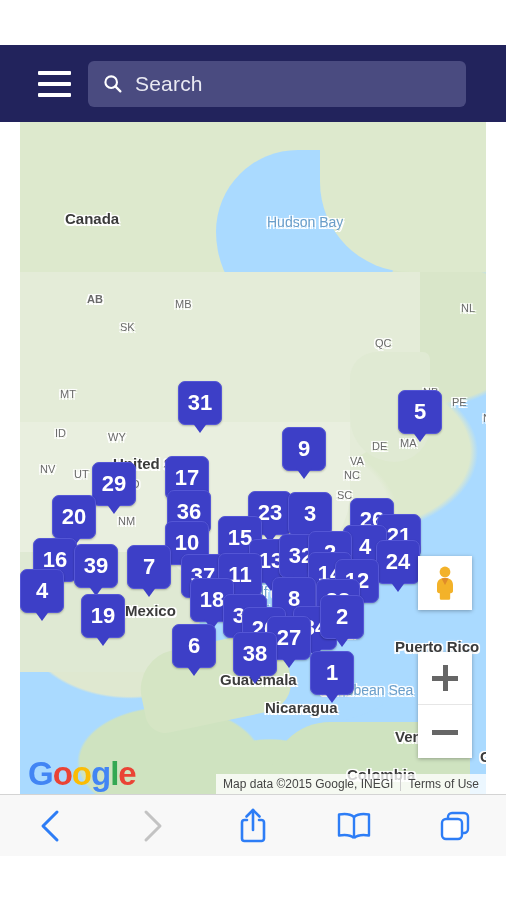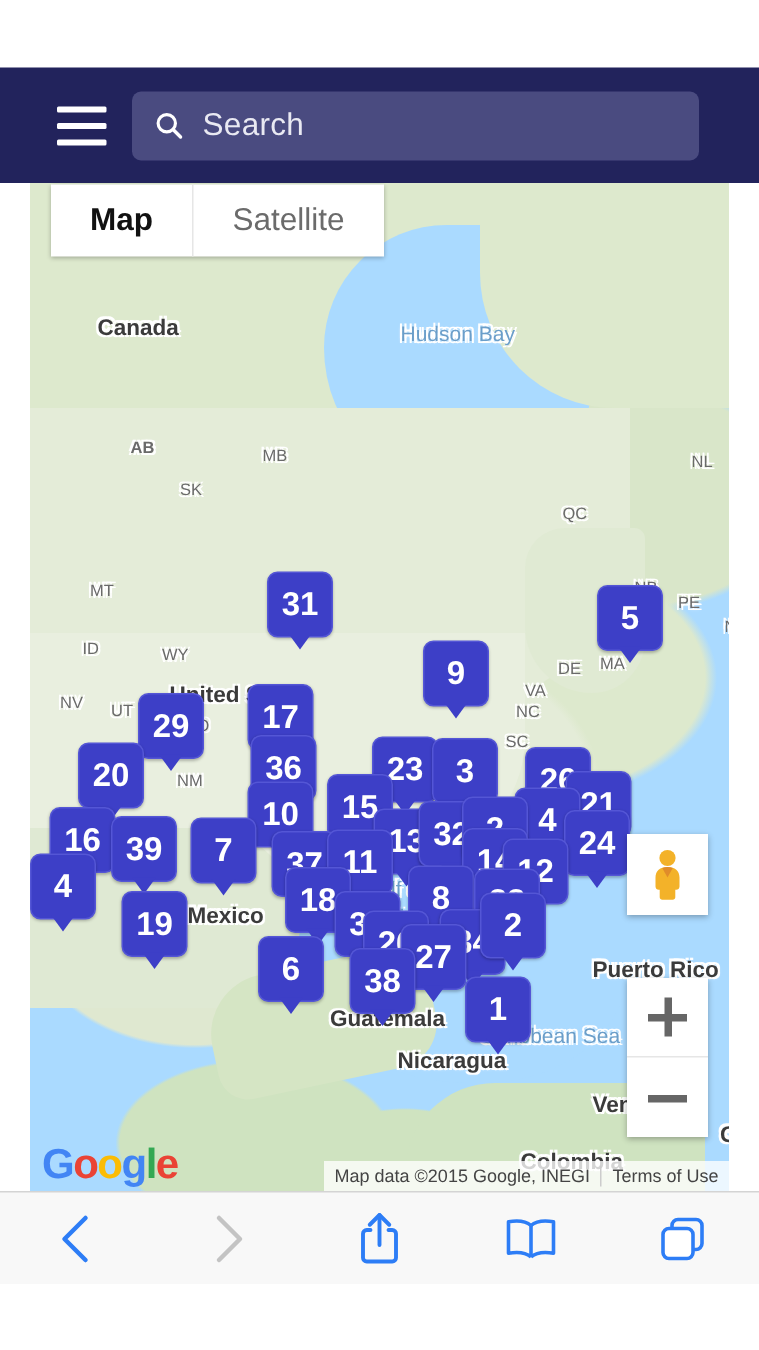--- a/index.html
+++ b/index.html
@@ -126,21 +126,21 @@
   .zoom-btn { height:53px; display:flex; align-items:center; justify-content:center; cursor:pointer; }
   #zoom-in-btn { border-bottom:1px solid #e6e6e6; }
   .plus-h,.plus-v,.minus-h { background:#666; position:absolute; }
   .zbox { position:relative; width:26px; height:26px; }
   .plus-h { left:0; top:11px; width:26px; height:5px; }
   .plus-v { left:10.5px; top:0; width:5px; height:26px; }
   .minus-h{ left:0; top:11px; width:26px; height:5px; }
 
   
   #google-logo { position:absolute; left:8px; bottom:4px; z-index:30;
-    font-size:28px; font-weight:bold; letter-spacing:-1px; line-height:1; }
+    font-size:33px; font-weight:bold; letter-spacing:-1px; line-height:1; }
   #google-logo .g1{color:#4285F4;} #google-logo .o1{color:#EA4335;}
   #google-logo .o2{color:#FBBC05;} #google-logo .g2{color:#4285F4;}
   #google-logo .l1{color:#34A853;} #google-logo .e1{color:#EA4335;}
 
   #map-attrib {
     position:absolute; right:0; bottom:0; z-index:30;
     background:rgba(255,255,255,.78); display:flex; align-items:center;
     height:20px; font-size:12px; color:#444;
   }
   #map-attrib span { padding:0 7px; }
@@ -193,24 +193,20 @@
     <div class="landmass" style="left:0;top:150px;width:400px;height:200px;background:#e4ecd8;border-bottom-right-radius:120px;"></div>
     <div class="landmass" style="left:0;top:300px;width:330px;height:150px;background:#e9efdf;border-bottom-right-radius:80px;"></div>
     <div class="landmass" style="left:330px;top:230px;width:80px;height:110px;background:#e0ead3;border-radius:30px 8px 40px 50px;"></div>
     <div class="water" style="left:168px;top:420px;width:230px;height:180px;border-radius:50% 40% 46% 60%;"></div>
     <div class="landmass" style="left:0;top:430px;width:180px;height:120px;background:#dfe9d3;border-radius:0 70px 60px 0;"></div>
     <div class="landmass" style="left:120px;top:520px;width:150px;height:80px;background:#d5e5c4;border-radius:40px 20px 30px 20px;transform:rotate(-12deg);"></div>
     <div class="landmass" style="left:250px;top:600px;width:200px;height:72px;background:#cfe3c0;border-radius:60px 30px 0 0;"></div>
     <div class="landmass" style="left:268px;top:492px;width:68px;height:14px;background:#d9e7cb;border-radius:8px;transform:rotate(-8deg);"></div>
     <div class="landmass" style="left:262px;top:420px;width:36px;height:70px;background:#dce9ce;border-radius:6px 6px 18px 18px;"></div>
 
-    <div id="map-type-toggle">
-      <div class="map-type-btn active">Map</div>
-      <div class="map-type-btn">Satellite</div>
-    </div>
 
     <div id="label-layer">
         <div class="maplabel lbl-country" style="left: 45px; top: 88px;">Canada</div>
         <div class="maplabel lbl-water" style="left: 247px; top: 92px;">Hudson Bay</div>
         <div class="maplabel lbl-country" style="left: 105px; top: 480px;">Mexico</div>
         <div class="maplabel lbl-water" style="left: 222px; top: 462px;">Gulf of</div>
         <div class="maplabel lbl-water" style="left: 220px; top: 481px;">Mexico</div>
         <div class="maplabel lbl-country" style="left: 297px; top: 502px;">Cuba</div>
         <div class="maplabel lbl-country" style="left: 375px; top: 516px;">Puerto Rico</div>
         <div class="maplabel lbl-water" style="left: 300px; top: 560px;">Caribbean Sea</div>

